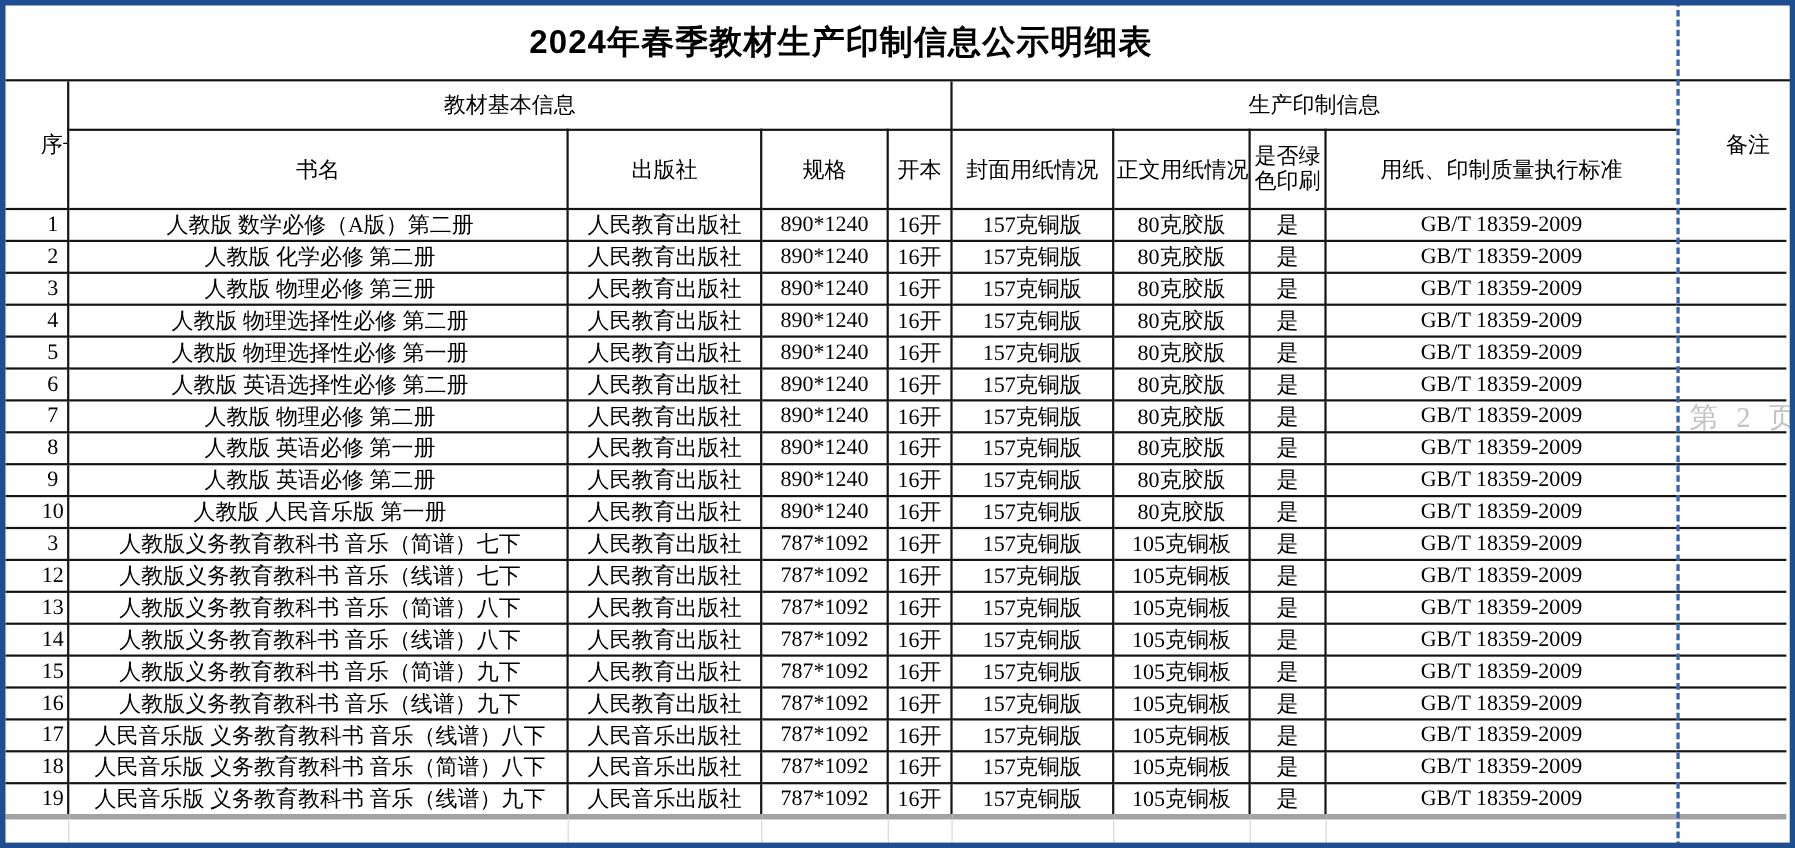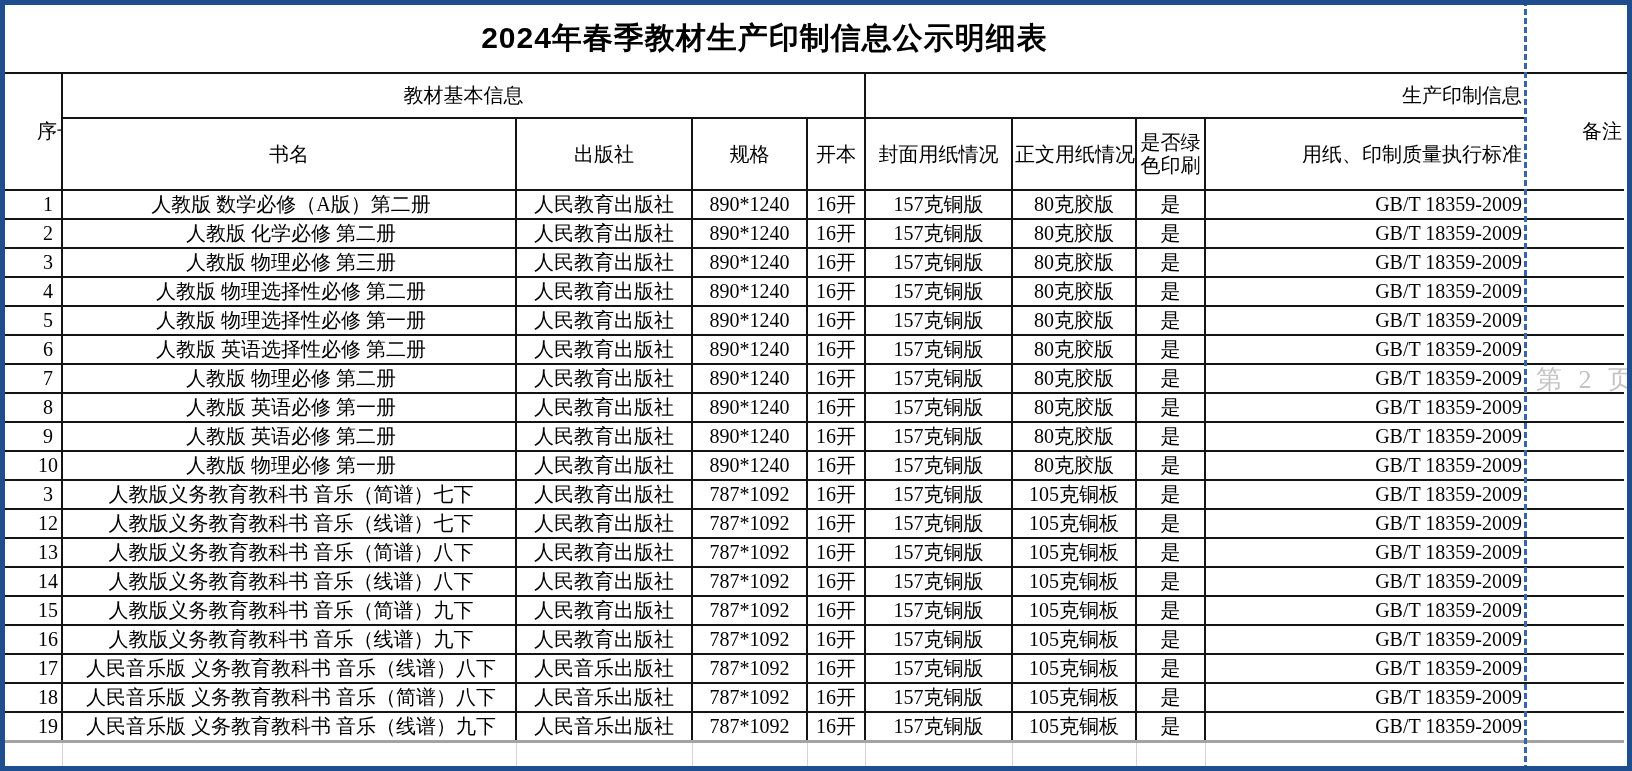--- a/index.html
+++ b/index.html
@@ -31,22 +31,22 @@
     font-weight:normal; overflow:hidden; white-space:nowrap; }
   thead th { font-size:20px;margin-left:41px; }
   thead tr.h1 { height:44px; }
   thead tr.h1 th { border-top:none; }
   thead tr.h2 { height:72px; }
   th.green-h { white-space:normal; line-height:1.15; padding:0 3px; }
   tbody tr { height:28.2px; }
   tbody td { font-size:20px; }
   td.name { text-align:center; padding-left:6px; }
   .no-l { border-left:none !important;padding-left:32px; }
-  .no-r { border-right:none !important;text-align:right; }
-  tbody tr.last td { border-bottom:3px solid #a3a3a3; }
+  .no-r { border-right:none !important; }
+  tbody tr.last td { border-bottom:5px solid #a3a3a3; }
   tfoot tr.empty1 { height:28px; }
   tfoot tr.empty2 { height:26px; }
   tfoot td { border:1.5px solid #d4d4d4; border-bottom:none; font-size:21px; }
   tfoot td.company { text-align:left; padding-left:158px; white-space:nowrap; }
 </style>
 </head>
 <body>
 
 <div id="sheet">
 
@@ -191,21 +191,21 @@
           <td>890*1240</td>
           <td>16开</td>
           <td>157克铜版</td>
           <td>80克胶版</td>
           <td>是</td>
           <td class="no-r">GB/T 18359-2009</td>
           <td class="no-l no-r"></td>
         </tr>
         <tr>
           <td class="no-l">10</td>
-          <td class="name">人教版 物理必修 第一册</td>
+          <td class="name">人教版 人民音乐版 第一册</td>
           <td>人民教育出版社</td>
           <td>890*1240</td>
           <td>16开</td>
           <td>157克铜版</td>
           <td>80克胶版</td>
           <td>是</td>
           <td class="no-r">GB/T 18359-2009</td>
           <td class="no-l no-r"></td>
         </tr>
         <tr>

